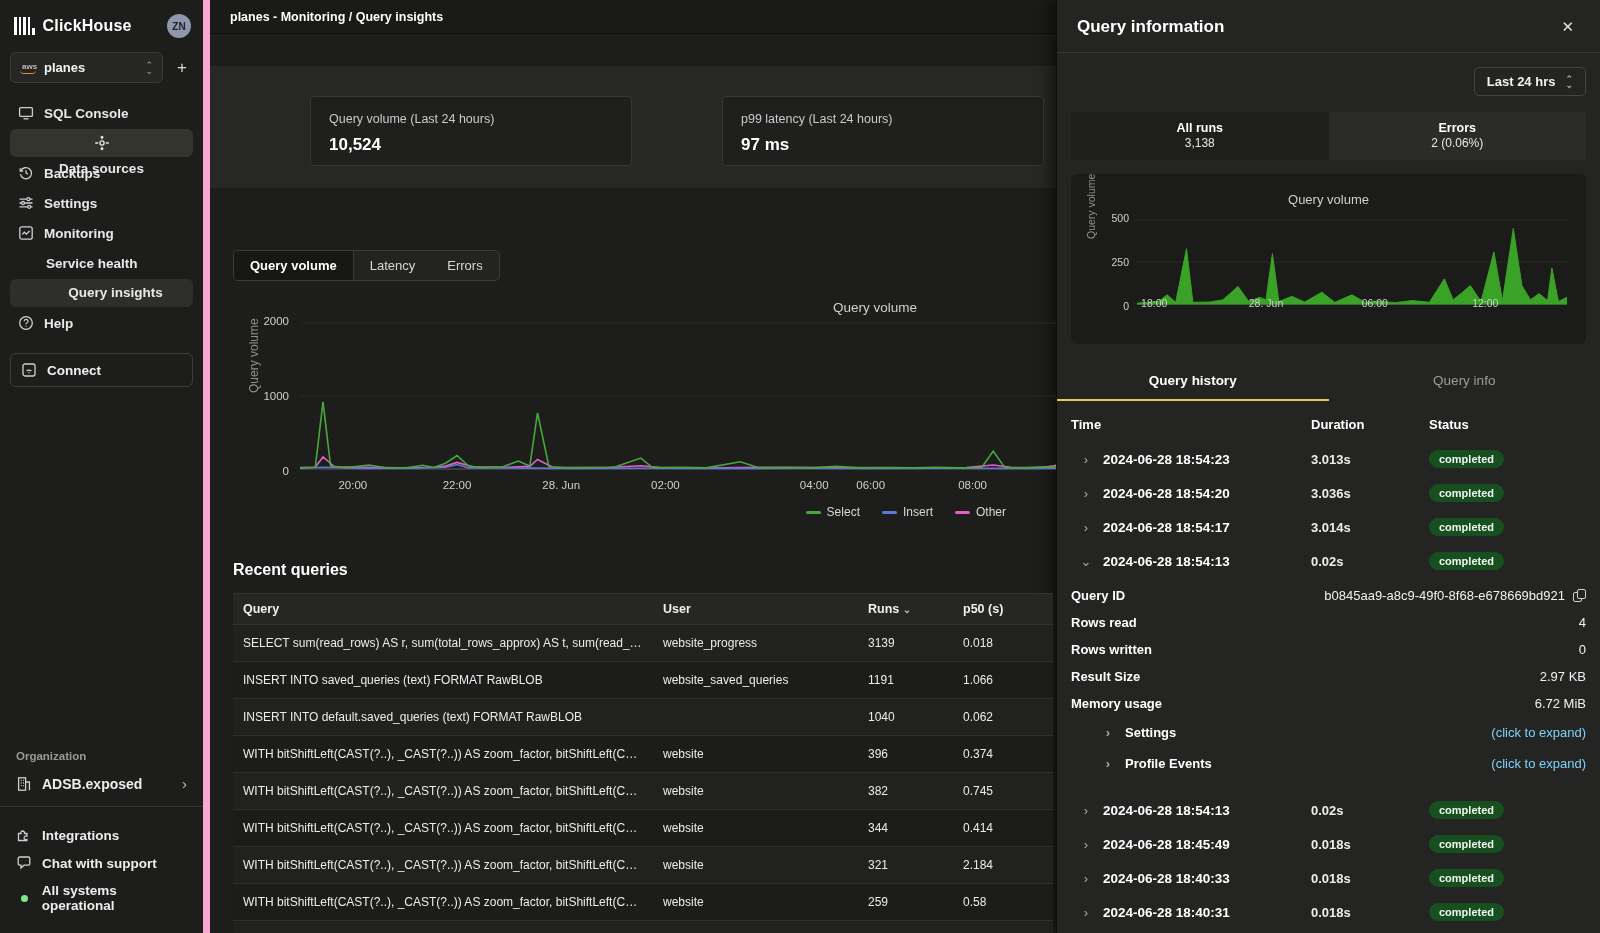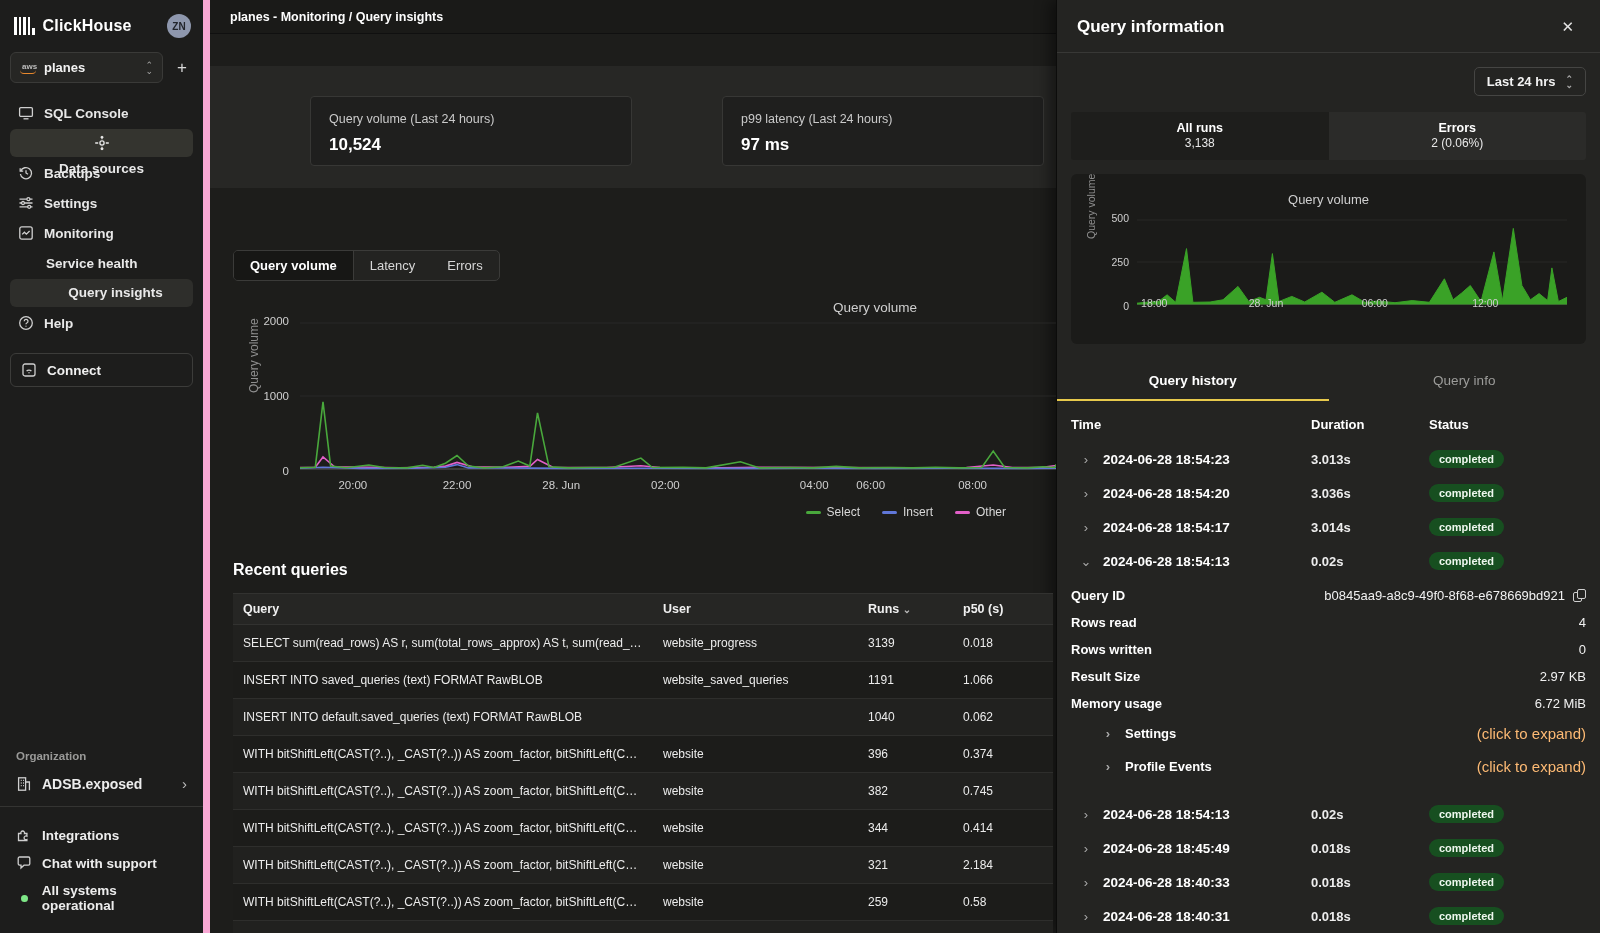--- a/index.html
+++ b/index.html
@@ -125,21 +125,21 @@
     border-radius:10px; padding:3px 10px; }
   .detail { padding:4px 0 2px 0; }
   .drow { display:flex; align-items:flex-start; justify-content:space-between; padding:6px 0; }
   .drow .dl { font-weight:bold; font-size:13px; color:#fff; }
   .drow .dv { font-size:13px; color:#f1f1f1; display:flex; align-items:center; gap:8px; }
   .copy-ic { width:13px; height:13px; position:relative; display:inline-block; cursor:pointer; }
   .copy-ic i { position:absolute; width:9px; height:10px; border:1.2px solid #cfcfcf; border-radius:2px; }
   .copy-ic i.b1 { left:0; top:3px; } .copy-ic i.b2 { left:3.5px; top:0; background:#242422; }
   .xrow { display:flex; align-items:center; justify-content:space-between; padding:8px 0 8px 22px; cursor:pointer; }
   .xrow .xl { display:flex; gap:10px; align-items:center; font-weight:bold; font-size:13px; color:#fff; }
-  .xrow .hint { color:#fdba74; font-size:15px; }
+  .xrow .hint { color:#7dd3fc; font-size:13px; }
   .gap12 { height:12px; }
   svg.icon { display:block; }
 </style>
 </head>
 <body>
 
 <div class="app">
 
   <aside class="sidebar">
     <div class="logo-row">

